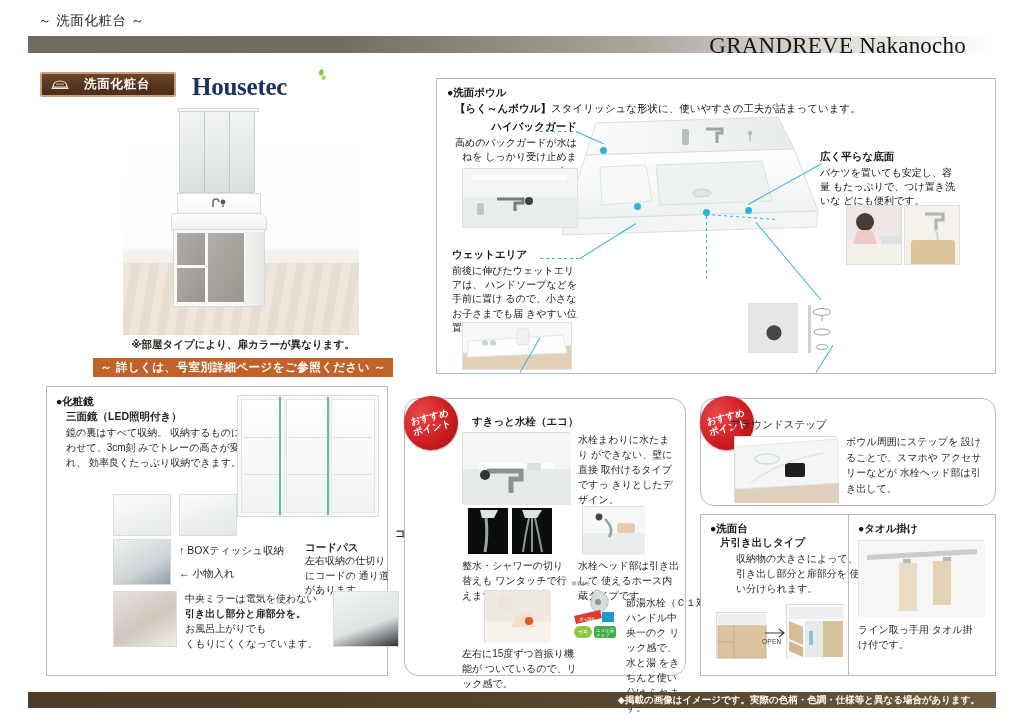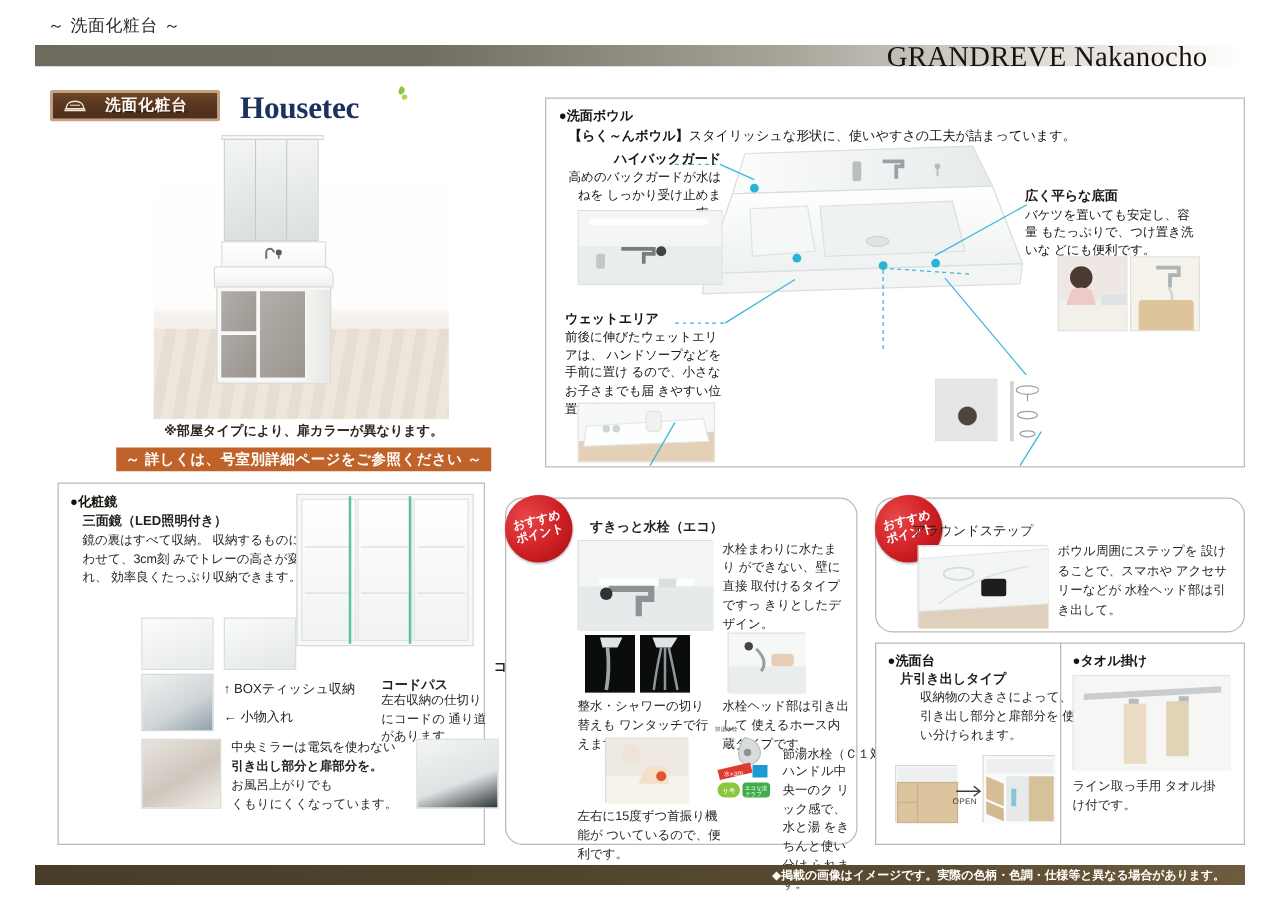--- a/index.html
+++ b/index.html
@@ -519,21 +519,21 @@
 
   <div class="fp-sw">
     <svg viewBox="0 0 66 52" width="66" height="52">
       <rect width="66" height="52" fill="#efe9e3"></rect>
       <path d="M0 30 h66 v22 H0 z" fill="#f7f2ea"></path>
       <circle cx="20" cy="12" r="8" fill="#f0e4da"></circle>
       <path d="M30 26 q8 -8 18 -2 l2 12 H26 z" fill="#f5dfc8"></path>
       <circle cx="44" cy="30" r="4" fill="#e0562f"></circle>
     </svg>
   </div>
-  <div class="fp-sw-cap">左右に15度ずつ首振り機能が ついているので、便利です。</div>
+  <div class="fp-sw-cap">左右に15度ずつ首振り機能が ついているので、リック感で。</div>
 
   <div class="eco-word">節湯水栓</div>
   <div class="eco-badge">
     <svg viewBox="0 0 52 56" width="52" height="56">
       <path d="M24 4 C36 6 40 18 32 24 C26 28 18 24 19 16 C20 10 21 6 24 4 z" fill="#d8dcdc" stroke="#b9bebe"></path>
       <circle cx="26" cy="16" r="3" fill="#8d9294"></circle>
       <path d="M2 30 L28 24 L30 32 L4 38 Z" fill="#e03a2e"></path>
       <text x="7" y="35" font-size="5" fill="#fff" font-family="Liberation Sans, sans-serif">水+3段</text>
       <rect x="30" y="26" width="12" height="10" fill="#1c9ad6"></rect>
       <rect x="2" y="40" width="18" height="12" rx="6" fill="#8cc63f"></rect>

